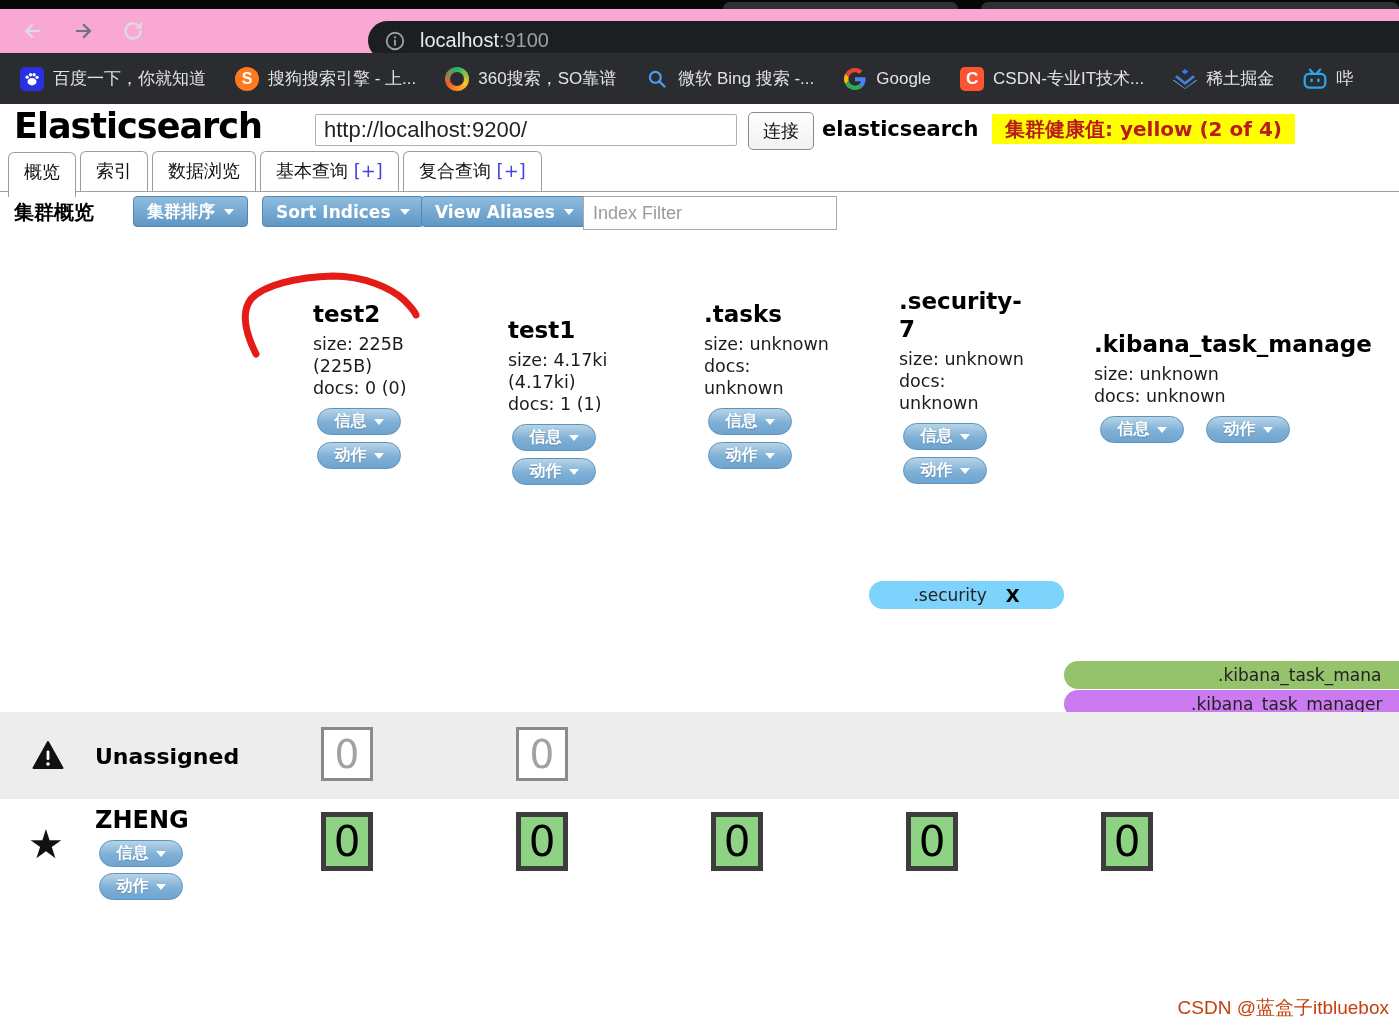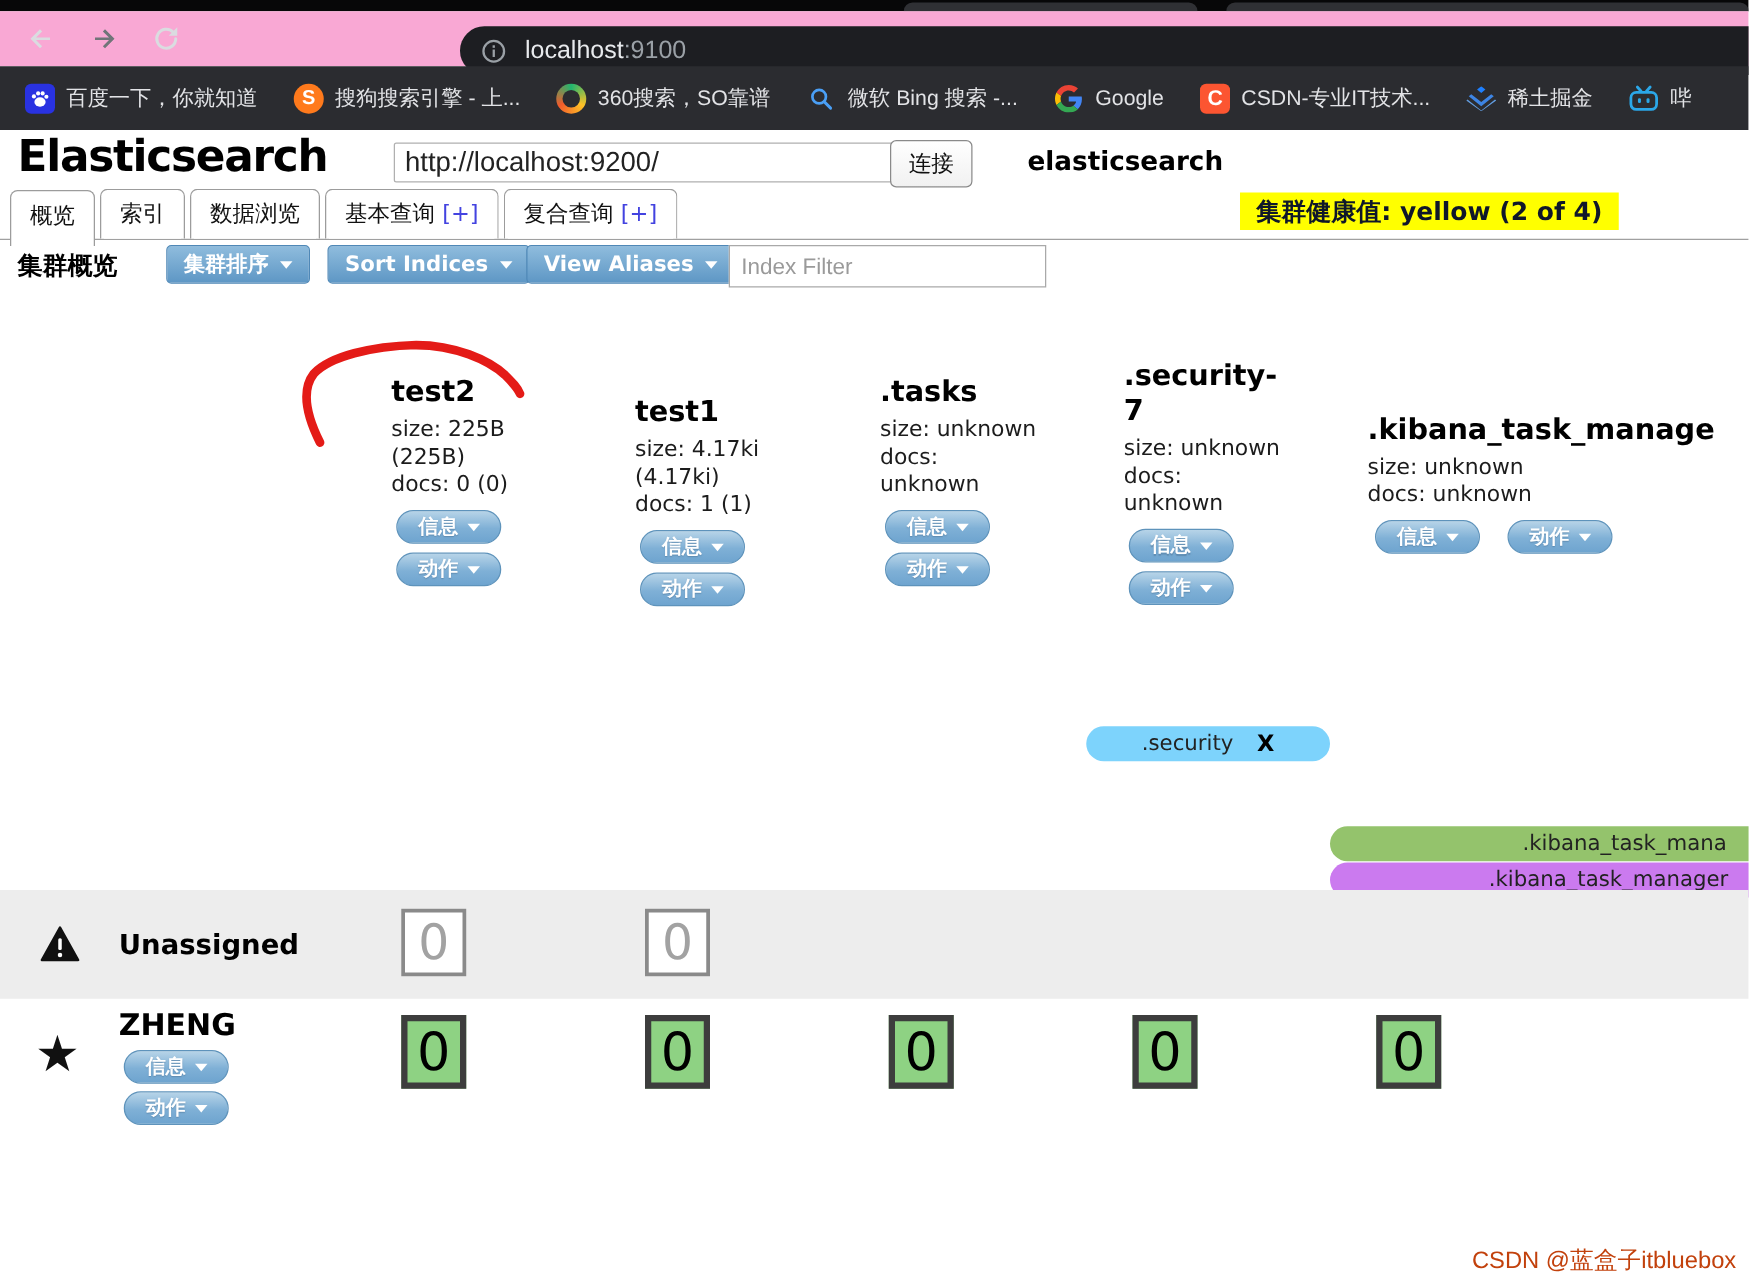--- a/index.html
+++ b/index.html
@@ -23,25 +23,25 @@
   .ic-baidu{background:#2932e1;border-radius:5px;}
   .ic-sogou{background:#ff7a1c;border-radius:50%;color:#fff;font-weight:bold;font-size:16px;}
   .ic-360{border-radius:50%;background:conic-gradient(#21b66f,#ffc226,#f25a2b,#21b66f);position:relative;}
   .ic-360::after{content:"";position:absolute;left:5px;top:5px;width:14px;height:14px;border-radius:50%;background:#2b2c30;}
   .ic-csdn{background:#fc5531;border-radius:5px;color:#fff;font-weight:bold;font-size:17px;}
 
   
   .page-title{position:absolute;left:14px;top:106px;font-size:35px;font-weight:bold;color:#000;letter-spacing:-1px;}
   .endpoint{position:absolute;left:315px;top:114px;width:422px;height:32px;border:1px solid #b0b0b0;border-radius:2px;
             font-size:22px;padding:0 8px;box-sizing:border-box;color:#222;font-family:"Liberation Sans",sans-serif;}
-  .connect-btn{position:absolute;left:712px;top:112px;width:64px;height:36px;background:linear-gradient(#fff,#f1f1f1);
+  .connect-btn{position:absolute;left:748px;top:112px;width:64px;height:36px;background:linear-gradient(#fff,#f1f1f1);
             border:1px solid #8a8a8a;border-radius:5px;font-size:18px;color:#111;display:flex;align-items:center;justify-content:center;}
   .cluster-name{position:absolute;left:822px;top:117px;font-size:21px;font-weight:bold;color:#000;}
   .health-badge{position:absolute;left:992px;top:114px;height:30px;padding:0 13px;display:flex;align-items:center;
-            font-size:20px;font-weight:bold;color:#0f172a;margin-top:40px;}
+            font-size:20px;font-weight:bold;color:#b91c1c;}
 
   .tabrow{position:absolute;left:0;top:153px;width:1399px;height:39px;border-bottom:1px solid #a0a0a0;
           display:flex;align-items:flex-end;padding-left:8px;box-sizing:border-box;}
   .tab{position:relative;border:1px solid #9c9c9c;border-bottom:none;border-radius:6px 6px 0 0;background:#fff;
        font-size:18px;color:#111;padding:7px 15px 8px;margin-right:4px;}
   .tab.active{padding-bottom:13px;margin-bottom:-6px;z-index:2;}
   .tab .plus{color:#4343e0;}
 
   .ov-toolbar-label{position:absolute;left:14px;top:199px;font-size:20px;font-weight:bold;color:#000;}
   .tool-btn{position:absolute;top:196px;height:31px;border-radius:4px;border:1px solid #4f88b7;

